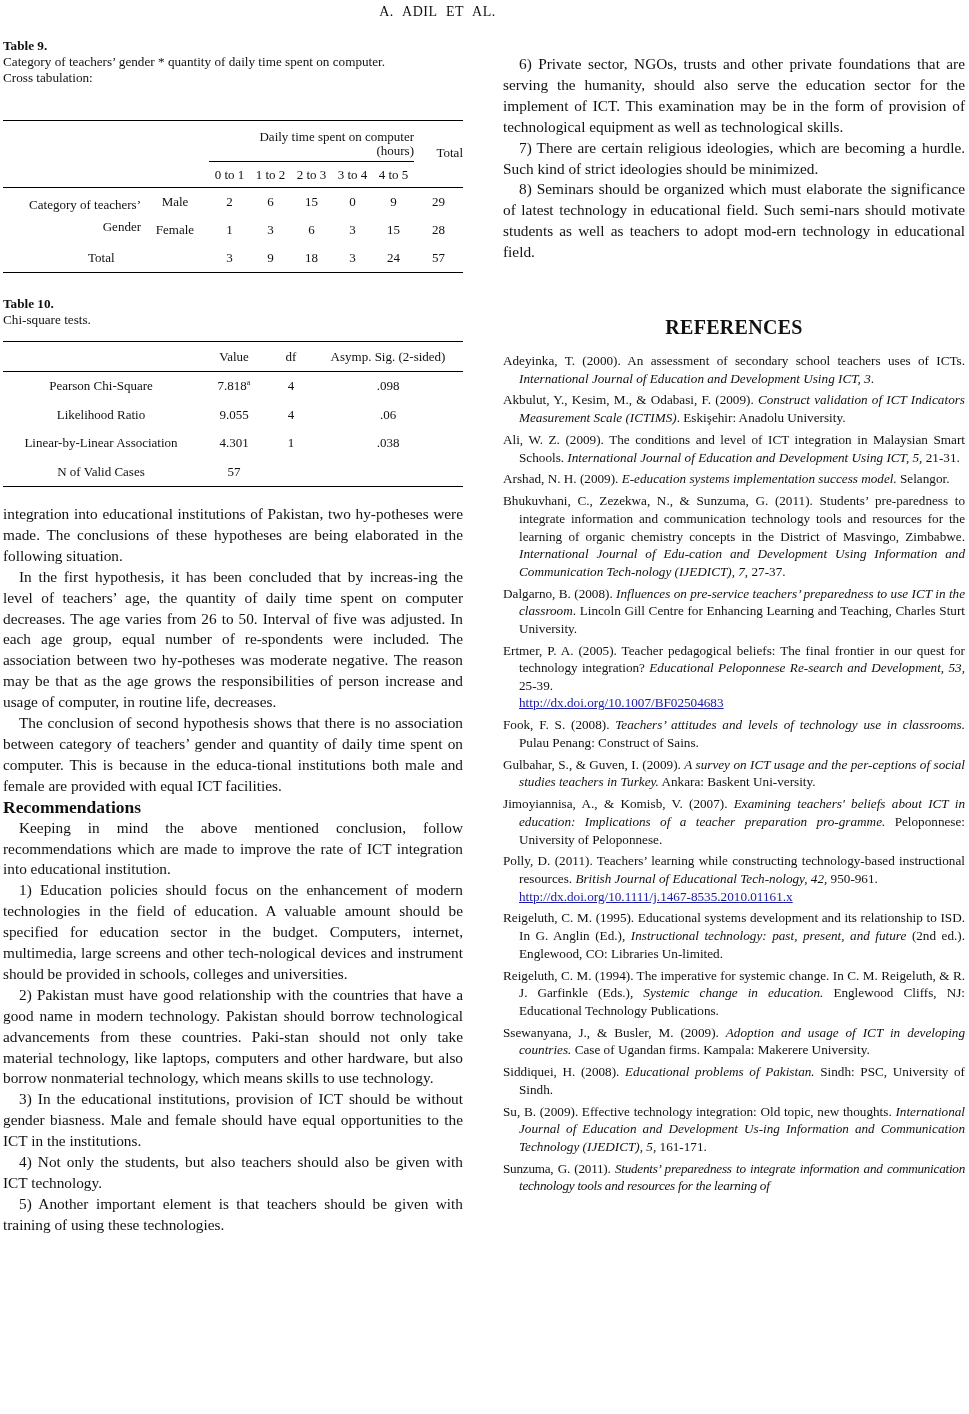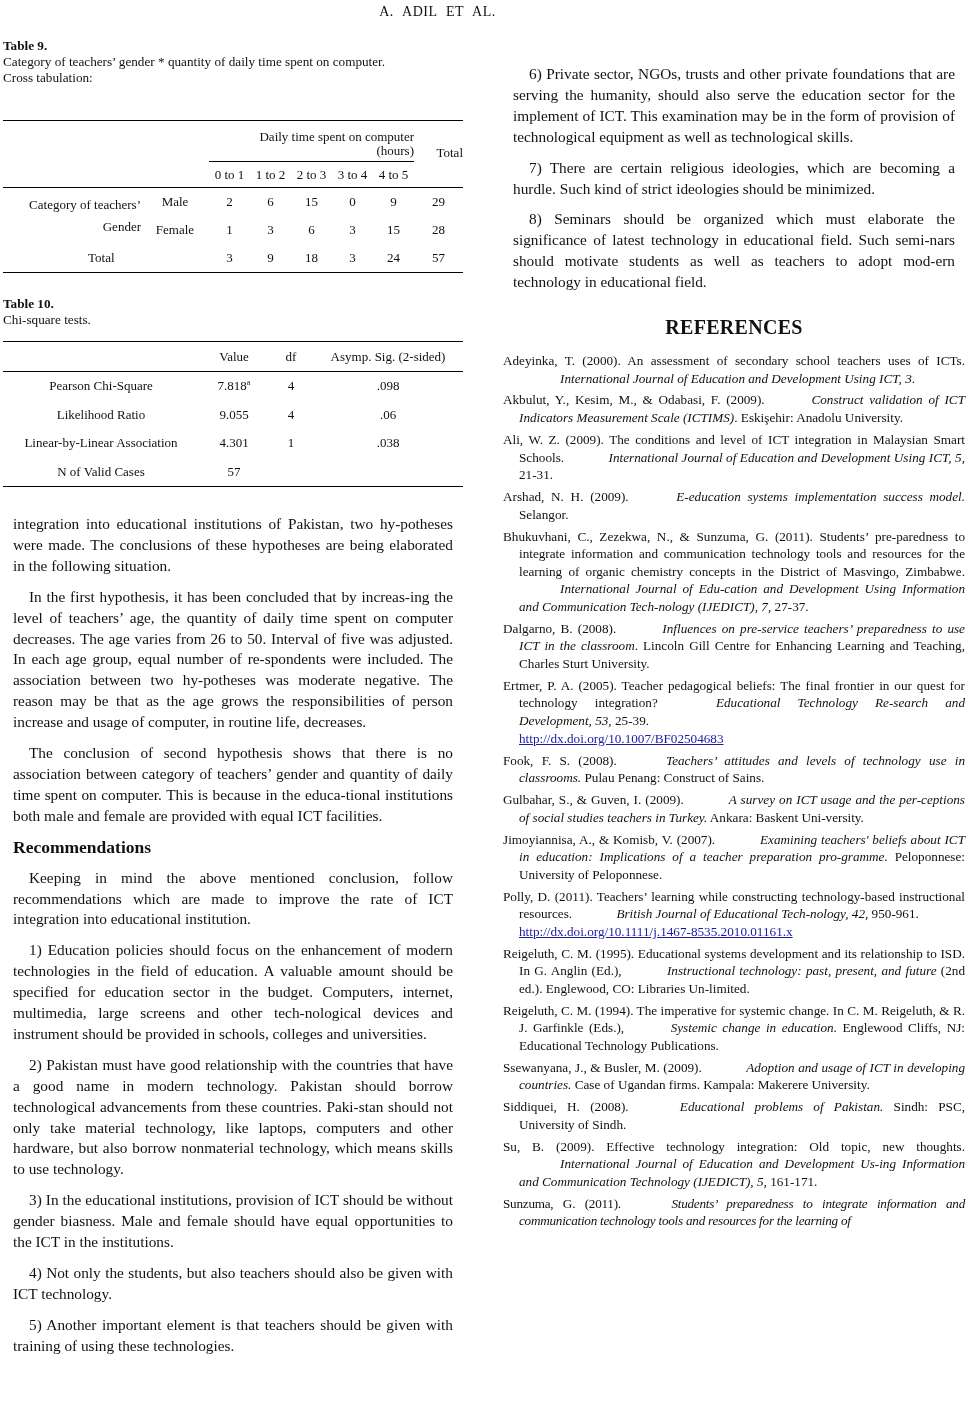--- a/index.html
+++ b/index.html
@@ -36,35 +36,35 @@
   #t10cap { position: absolute; top: 296px; left: 0; }
   #t10 { position: absolute; top: 341px; left: 0; }
   #t10 thead tr th { border-top: 1.3px solid #000; border-bottom: 1.3px solid #000; height: 29px; }
   #t10 tbody td { height: 28.5px; }
   #t10 tbody tr.last td { border-bottom: 1.3px solid #000; }
   sup { font-size: 8px; vertical-align: super; line-height: 0; }
 
   .body-text {
     font-size: 15.3px; line-height: 20.9px; text-align: justify; margin: 0;
   }
-  .body-text p { margin: 10px; text-indent: 16px; }
+  .body-text p { margin: 0; text-indent: 16px; }
   .body-text p.noindent { text-indent: 0; }
   #left-text { position: absolute; top: 504px; left: 0; width: 460px; }
   .section-heading {
     font-weight: bold; font-size: 17.5px; margin: 23px 0 13px 0; text-indent: 0 !important;
   }
 
   #right-text { position: absolute; top: 54px; left: 0; width: 462px; }
   .ref-heading {
     position: absolute; top: 316px; left: 0; width: 462px; text-align: center;
     font-weight: bold; font-size: 20px; letter-spacing: 0.3px;
   }
   #refs { position: absolute; top: 352px; left: 0; width: 462px; font-size: 13.2px; line-height: 17.6px; }
   .ref { text-align: justify; padding-left: 16px; text-indent: -16px; margin: 0 0 4.3px 0; }
-  .ref i { font-style: italic; margin-left: 41px; }
+  .ref i { font-style: italic; }
   .ref a { color: #1a1aa6; text-decoration: underline; }
   .ref .doi { display: block; text-indent: 0; }
   .ref.condensed { font-family: "Liberation Sans Narrow", "Liberation Serif", serif; letter-spacing: -0.25px; }
 
   .footer {
     position: absolute; top: 1462px; font-size: 10px;
   }
   .footer-left { left: 3px; }
   .footer-right { left: 930px; }
 </style>
@@ -216,21 +216,21 @@
 
   <div class="ref-heading">REFERENCES</div>
 
   <div id="refs">
       <p class="ref"><span>Adeyinka, T. (2000). An assessment of secondary school teachers uses of ICTs. </span><i>International Journal of Education and Development Using ICT, 3</i><span>.</span></p>
       <p class="ref"><span>Akbulut, Y., Kesim, M., &amp; Odabasi, F. (2009). </span><i>Construct validation of ICT Indicators Measurement Scale (ICTIMS)</i><span>. Eskişehir: Anadolu University.</span></p>
       <p class="ref"><span>Ali, W. Z. (2009). The conditions and level of ICT integration in Malaysian Smart Schools. </span><i>International Journal of Education and Development Using ICT, 5,</i><span> 21-31.</span></p>
       <p class="ref"><span>Arshad, N. H. (2009). </span><i>E-education systems implementation success model.</i><span> Selangor.</span></p>
       <p class="ref"><span>Bhukuvhani, C., Zezekwa, N., &amp; Sunzuma, G. (2011). Students’ pre-paredness to integrate information and communication technology tools and resources for the learning of organic chemistry concepts in the District of Masvingo, Zimbabwe. </span><i>International Journal of Edu-cation and Development Using Information and Communication Tech-nology (IJEDICT), 7,</i><span> 27-37.</span></p>
       <p class="ref"><span>Dalgarno, B. (2008). </span><i>Influences on pre-service teachers’ preparedness to use ICT in the classroom</i><span>. Lincoln Gill Centre for Enhancing Learning and Teaching, Charles Sturt University.</span></p>
-      <p class="ref"><span>Ertmer, P. A. (2005). Teacher pedagogical beliefs: The final frontier in our quest for technology integration? </span><i>Educational Technology Re-search and Development, 53,</i><span> 25-39.</span><a class="doi">http://dx.doi.org/10.1007/BF02504683</a></p>
+      <p class="ref"><span>Ertmer, P. A. (2005). Teacher pedagogical beliefs: The final frontier in our quest for technology integration? </span><i>Educational Peloponnese Re-search and Development, 53,</i><span> 25-39.</span><a class="doi">http://dx.doi.org/10.1007/BF02504683</a></p>
       <p class="ref"><span>Fook, F. S. (2008). </span><i>Teachers’ attitudes and levels of technology use in classrooms.</i><span> Pulau Penang: Construct of Sains.</span></p>
       <p class="ref"><span>Gulbahar, S., &amp; Guven, I. (2009). </span><i>A survey on ICT usage and the per-ceptions of social studies teachers in Turkey.</i><span> Ankara: Baskent Uni-versity.</span></p>
       <p class="ref"><span>Jimoyiannisa, A., &amp; Komisb, V. (2007). </span><i>Examining teachers' beliefs about ICT in education: Implications of a teacher preparation pro-gramme.</i><span> Peloponnese: University of Peloponnese.</span></p>
       <p class="ref"><span>Polly, D. (2011). Teachers’ learning while constructing technology-based instructional resources. </span><i>British Journal of Educational Tech-nology, 42,</i><span> 950-961.</span><a class="doi">http://dx.doi.org/10.1111/j.1467-8535.2010.01161.x</a></p>
       <p class="ref"><span>Reigeluth, C. M. (1995). Educational systems development and its relationship to ISD. In G. Anglin (Ed.), </span><i>Instructional technology: past, present, and future</i><span> (2nd ed.). Englewood, CO: Libraries Un-limited.</span></p>
       <p class="ref"><span>Reigeluth, C. M. (1994). The imperative for systemic change. In C. M. Reigeluth, &amp; R. J. Garfinkle (Eds.), </span><i>Systemic change in education.</i><span> Englewood Cliffs, NJ: Educational Technology Publications.</span></p>
       <p class="ref"><span>Ssewanyana, J., &amp; Busler, M. (2009). </span><i>Adoption and usage of ICT in developing countries.</i><span> Case of Ugandan firms. Kampala: Makerere University.</span></p>
       <p class="ref"><span>Siddiquei, H. (2008). </span><i>Educational problems of Pakistan.</i><span> Sindh: PSC, University of Sindh.</span></p>
       <p class="ref"><span>Su, B. (2009). Effective technology integration: Old topic, new thoughts. </span><i>International Journal of Education and Development Us-ing Information and Communication Technology (IJEDICT), 5,</i><span> 161-171.</span></p>
       <p class="ref condensed"><span>Sunzuma, G. (2011). </span><i>Students’ preparedness to integrate information and communication technology tools and resources for the learning of</i><span></span></p>

